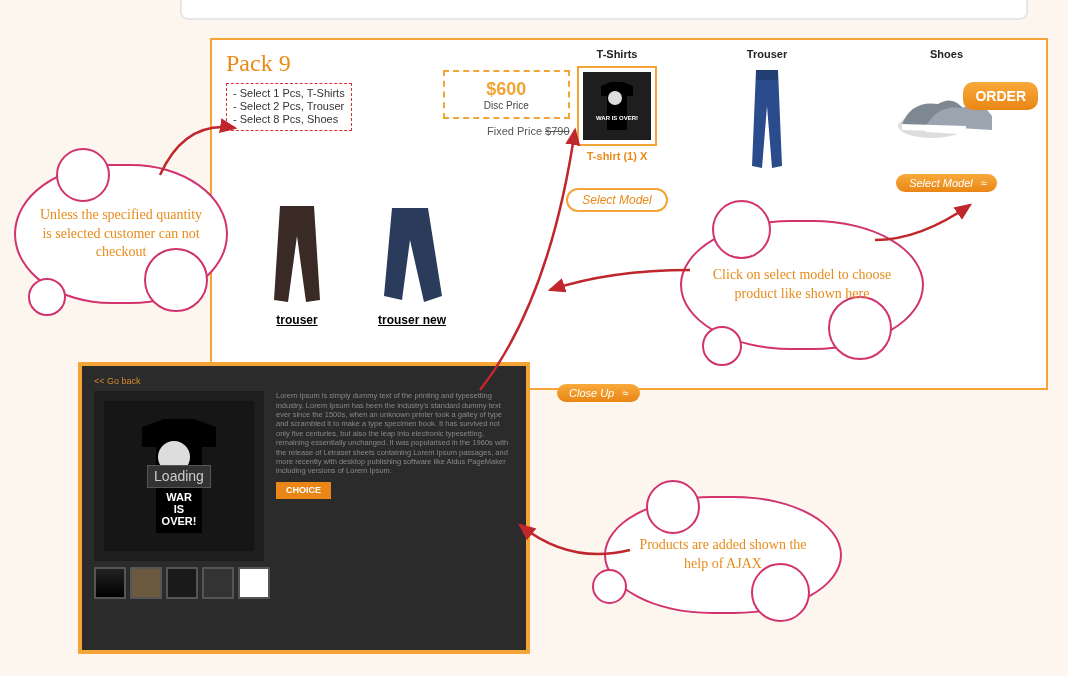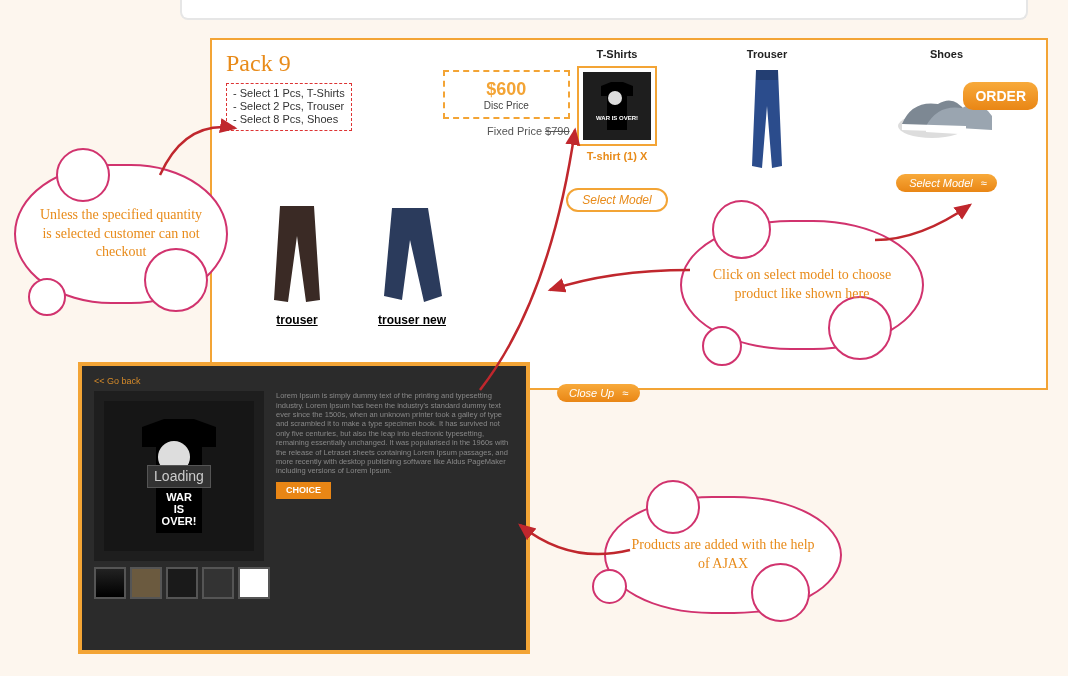--- a/index.html
+++ b/index.html
@@ -363,21 +363,21 @@
 <div class="cloud cloud1">
   <div class="b3"></div>
   <span class="txt">Unless the specified quantity is selected customer can not checkout</span>
 </div>
 <div class="cloud cloud2">
   <div class="b3"></div>
   <span class="txt">Click on select model to choose product like shown here</span>
 </div>
 <div class="cloud cloud3">
   <div class="b3"></div>
-  <span class="txt">Products are added with the help of AJAX</span>
+  <span class="txt">Products are added shown the help of AJAX</span>
 </div>
 
 <svg class="arrow" style="top:120px; left:155px" width="90" height="60">
   <defs>
       <marker id="ah1" markerWidth="8" markerHeight="8" refX="6" refY="3" orient="auto">
         <path d="M0,0 L7,3 L0,6 Z" fill="#c0272d"></path>
       </marker>
     </defs>
   <path d="M5 55 Q 30 0 80 8" stroke="#c0272d" stroke-width="2.5" fill="none" marker-end="url(#ah1)"></path>
 </svg>

